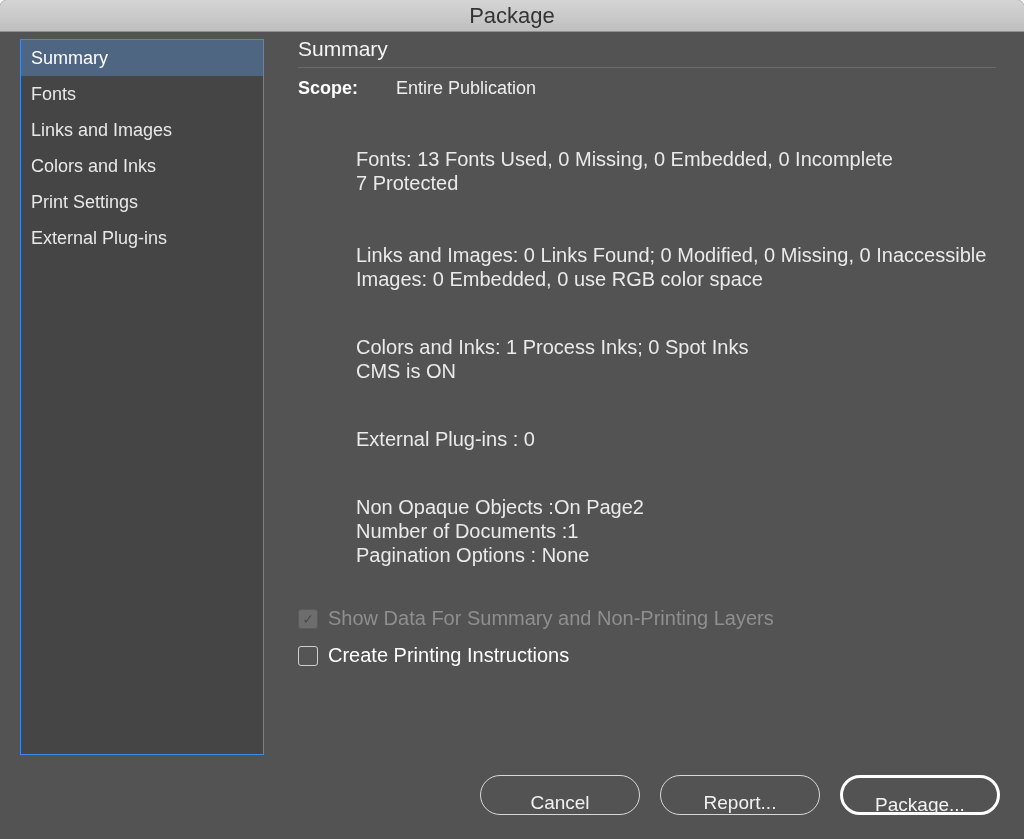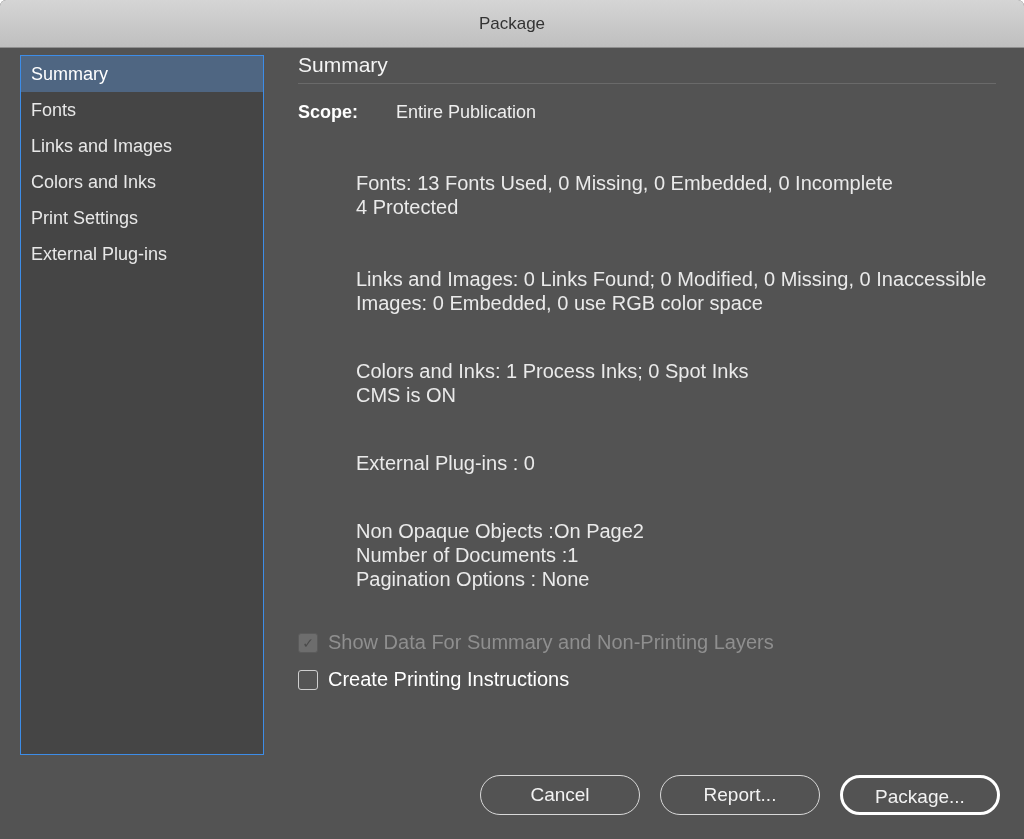--- a/index.html
+++ b/index.html
@@ -18,28 +18,28 @@
     width: 1024px;
     height: 839px;
     display: flex;
     flex-direction: column;
     background: #535353;
     border-radius: 6px 6px 0 0;
     overflow: hidden;
     position: relative;
   }
   .titlebar {
-    height: 48px;
+    height: 32px;
     background: linear-gradient(#d5d5d5, #bfbfbf);
     border-bottom: 1px solid #8f8f8f;
     display: flex;
     align-items: center;
     justify-content: center;
     color: #333;
-    font-size: 17px;
+    font-size: 22px;
     font-weight: 500;
   }
   .content {
     flex: 1;
     display: flex;
     flex-direction: row;
     padding: 7px 20px 14px 20px;
     color: #eaeaea;
     min-height: 0;
   }
@@ -81,21 +81,21 @@
     color: #f4f4f4;
     font-weight: 400;
     padding-bottom: 6px;
     border-bottom: 1px solid #6a6a6a;
     margin-top: -2px;
   }
   .scope-row {
     display: flex;
     align-items: baseline;
     gap: 38px;
-    margin-top: 18px;
+    margin-top: 10px;
     font-size: 18px;
   }
   .scope-label {
     font-weight: 600;
     color: #fff;
   }
   .scope-value {
     color: #eee;
   }
   .detail-block {
@@ -154,21 +154,21 @@
     padding: 0 24px 18px 0;
   }
   .btn {
     min-width: 160px;
     height: 40px;
     border: 1.5px solid #d9d9d9;
     background: transparent;
     color: #f2f2f2;
     font-size: 19px;
     border-radius: 24px;
-    padding: 8px 24px;
+    padding: 16px 24px;
     cursor: default;
     font-family: inherit;
   }
   .btn.primary {
     border-width: 3px;
     border-color: #fff;
     font-weight: 500;
   }
 </style>
 </head>
@@ -207,21 +207,21 @@
     <div class="main">
       <div class="main-title">Summary</div>
 
       <div class="scope-row">
         <span class="scope-label">Scope:</span>
         <span class="scope-value">Entire Publication</span>
       </div>
 
       <div class="detail-block">
         <div>Fonts: 13 Fonts Used, 0 Missing, 0 Embedded, 0 Incomplete</div>
-        <div>4 Protected</div>
+        <div>7 Protected</div>
       </div>
 
       <div class="detail-block">
         <div>Links and Images: 0 Links Found; 0 Modified, 0 Missing, 0 Inaccessible</div>
         <div>Images: 0 Embedded, 0 use RGB color space</div>
       </div>
 
       <div class="detail-block tight">
         <div>Colors and Inks: 1 Process Inks; 0 Spot Inks</div>
         <div>CMS is ON</div>

